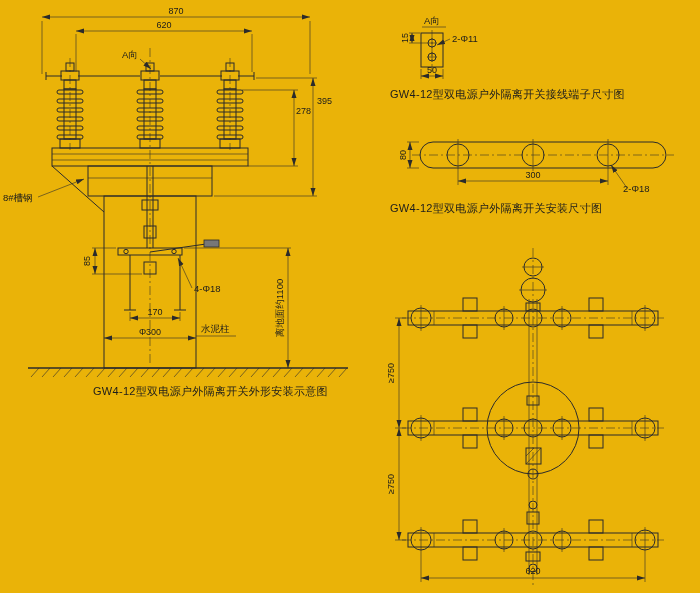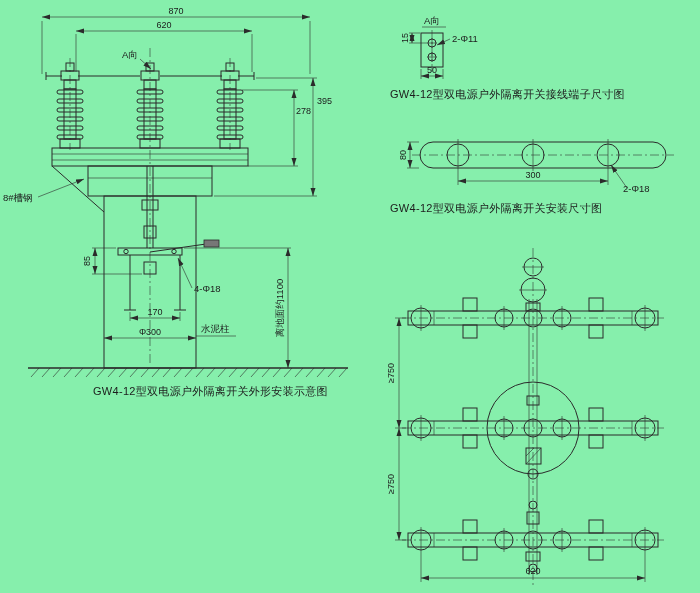--- a/index.html
+++ b/index.html
@@ -1,16 +1,16 @@
 <!DOCTYPE html>
 <html><head>
 <meta charset="utf-8">
 <style>
   html,body{margin:0;padding:0;background:#ffffff;}
-  .page{width:700px;height:593px;background:#86efac;position:relative;overflow:hidden;}
+  .page{width:700px;height:593px;background:#eab308;position:relative;overflow:hidden;}
   svg text{font-family:"Liberation Sans","DejaVu Sans",sans-serif;fill:#1c1c1c;}
   .txt{font-size:9px;}
   .lbl{font-size:9.5px;}
   .cap{font-size:11px;letter-spacing:0.3px;}
   .ln{fill:none;stroke:#2b2b2b;stroke-width:1;}
   .thin{stroke-width:0.6;}
   .heavy{stroke-width:1.4;}
   .dim{fill:none;stroke:#2b2b2b;stroke-width:0.6;}
   .cl{fill:none;stroke:#2b2b2b;stroke-width:0.55;stroke-dasharray:9 3 2 3;}
   .grip{fill:#777;stroke:#2b2b2b;stroke-width:0.8;}

